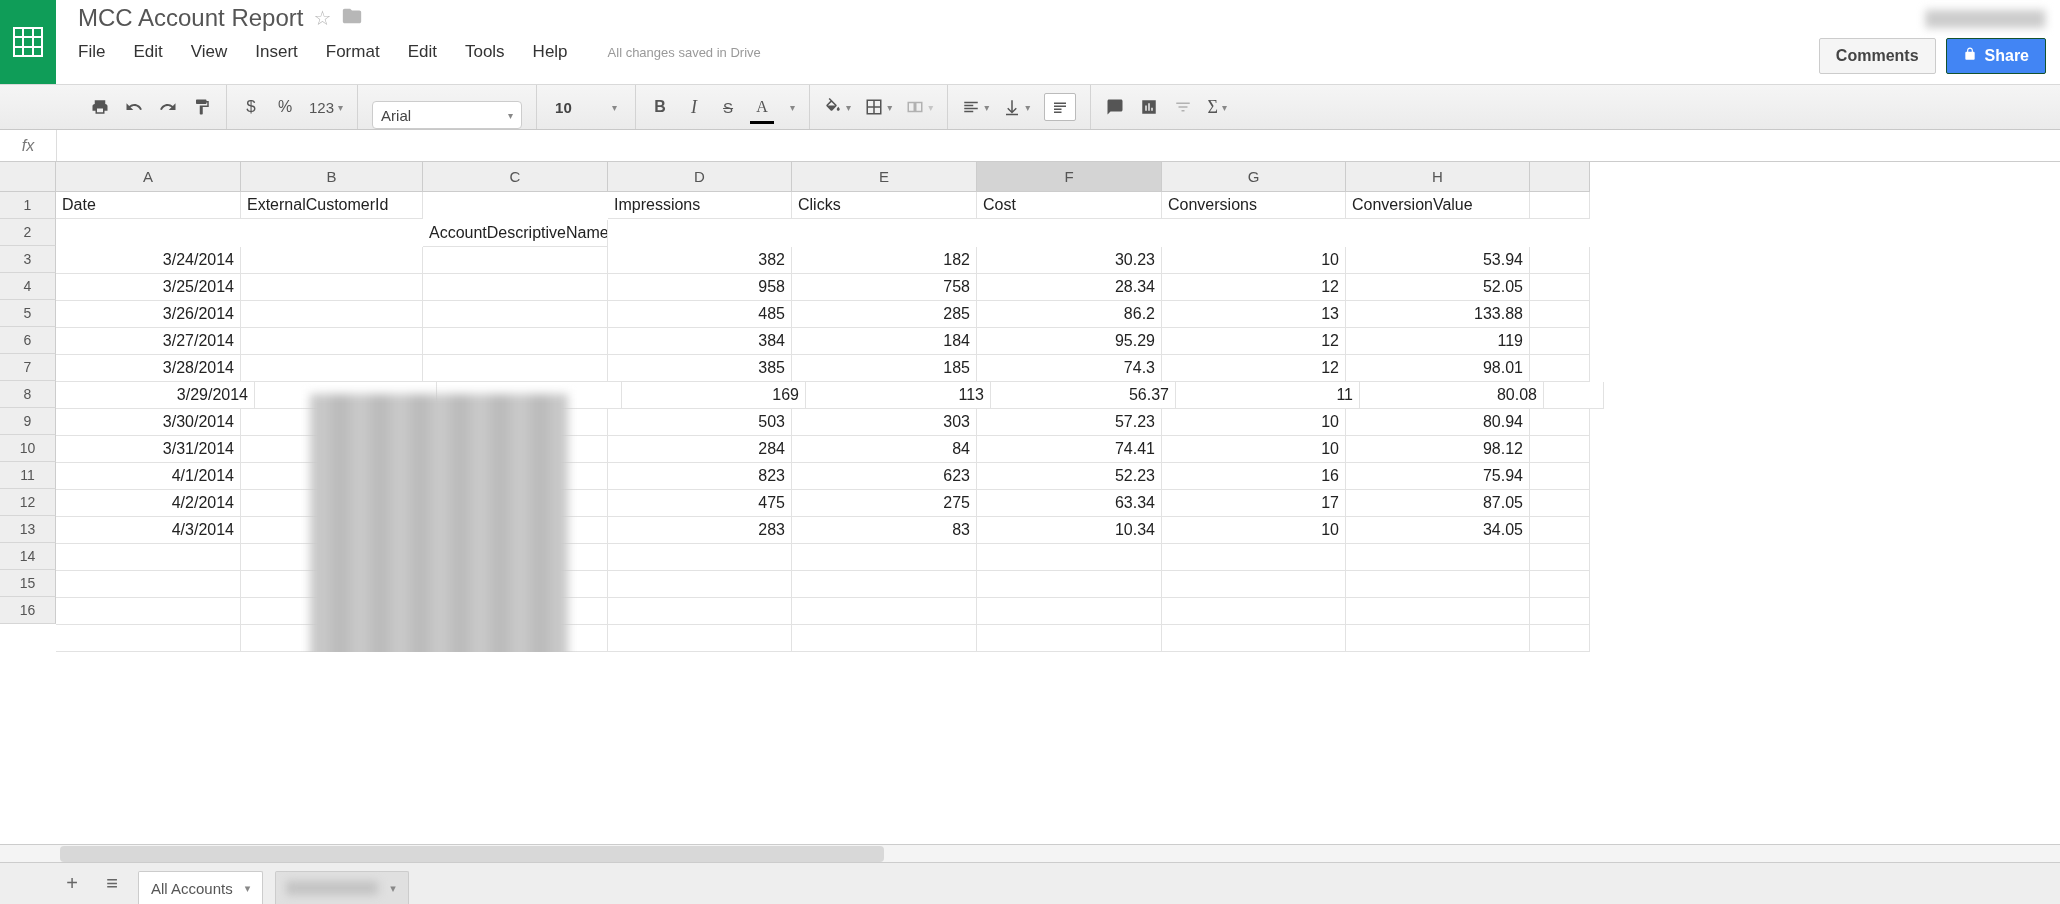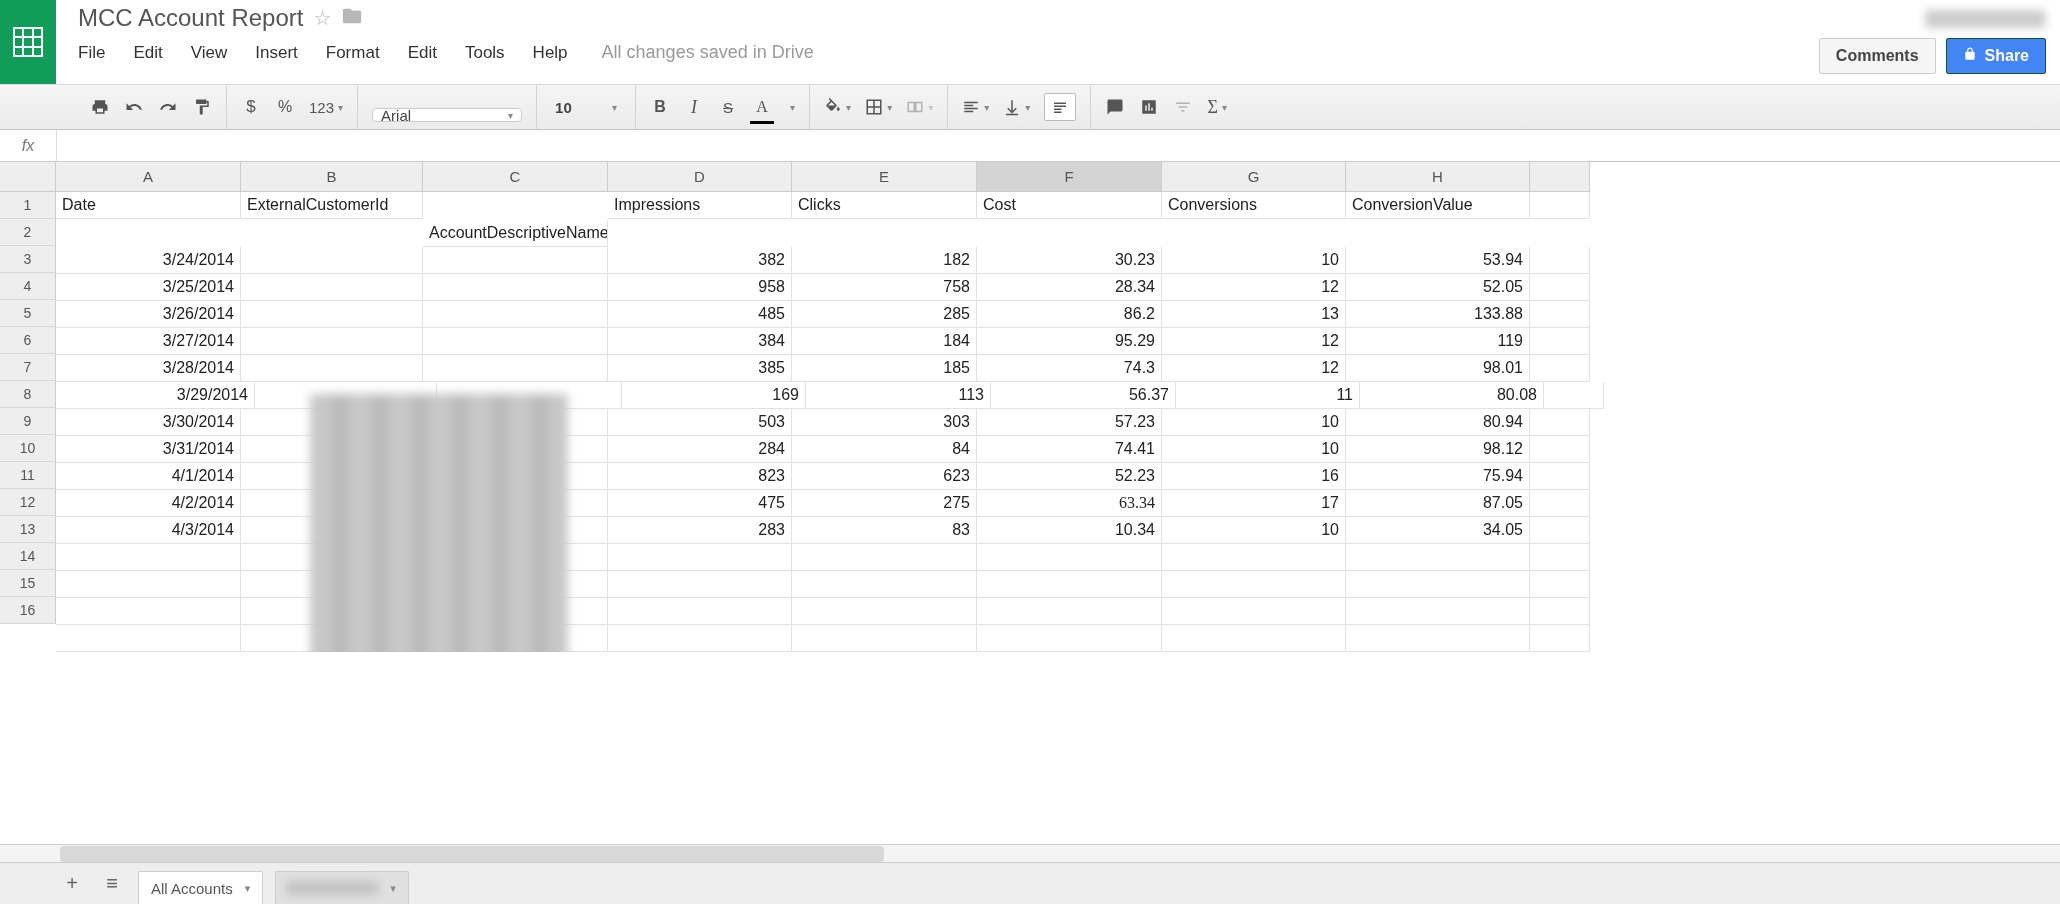--- a/index.html
+++ b/index.html
@@ -8,37 +8,37 @@
   
   .top { display: flex; align-items: flex-start; height: 84px; }
   .logo { width: 56px; height: 84px; background: #0f9d58; display:flex; align-items:center; justify-content:center; }
   .logo-grid { width: 30px; height: 30px; stroke:#fff; stroke-width:2; fill:none; }
   .titlewrap { flex: 1; padding-left: 22px; padding-top: 4px; }
   .titlebar { display:flex; align-items:center; gap:10px; }
   .doc-title { font-size: 24px; color:#555; font-weight:400; }
   .star, .folder { color:#b7b7b7; font-size:20px; cursor:pointer; }
   .menubar { display:flex; gap:28px; margin-top:10px; align-items:center;text-align:right; }
   .menubar .mi { font-size:17px; color:#333; cursor:pointer; }
-  .save-status { font-size:18px; color:#999; margin-left:6px; }
+  .save-status { font-size:13px; color:#999; margin-left:12px; }
   .header-right { padding:10px 14px 0 0; display:flex; flex-direction:column; align-items:flex-end; gap:10px; }
   .user-blur { width:120px; height:18px; filter:blur(4px); background: repeating-linear-gradient(90deg,#bbb,#bbb 4px,#ddd 4px,#ddd 8px); }
   .btns { display:flex; gap:10px; }
   .btn { height:36px; display:flex; align-items:center; justify-content:center; border-radius:2px; padding:0 16px; font-size:16px; font-weight:bold; cursor:pointer; }
   .btn.comments { background:#f5f5f5; border:1px solid #ccc; color:#444; }
   .btn.share { background:#4285f4; color:#fff; border:1px solid #14532d; }
   .lock { margin-right:8px; }
   
   
   .toolbar { height:46px; background: linear-gradient(#f5f5f5,#ebebeb); border-top:1px solid #d9d9d9; border-bottom:1px solid #c8c8c8; display:flex; align-items:center; padding-left:76px; gap:0; }
   .tgroup { display:flex; align-items:center; height:100%; border-right:1px solid #d3d3d3; padding:0 14px; gap:14px; }
   .tgroup:last-child { border-right:none; }
   .tbtn { color:#555; cursor:pointer; display:flex; align-items:center; justify-content:center; height:28px; min-width:20px; }
   .tbtn.boxed { border:1px solid #bbb; background:#fff; border-radius:2px; padding:0 6px; }
   .tbtn svg { width:18px; height:18px; }
-  .font-sel { width:150px; display:flex; align-items:center; justify-content:space-between; border:1px solid #ccc; background:#fff; border-radius:4px; height:14px; padding:0 8px; font-size:15px; color:#444; cursor:pointer;margin-top:16px;}
+  .font-sel { width:150px; display:flex; align-items:center; justify-content:space-between; border:1px solid #ccc; background:#fff; border-radius:4px; height:28px; padding:0 8px; font-size:15px; color:#444; cursor:pointer;margin-top:16px;}
   .size-sel { width:70px; display:flex; align-items:center; justify-content:space-between; font-size:15px; color:#444; cursor:pointer; padding:0 4px;}
   .dd { color:#888; font-size:10px; margin-left:4px;}
   .bold { font-weight:bold; font-size:16px; }
   .ital { font-style:italic; font-family:serif; font-size:18px;}
   .strike { text-decoration:line-through; font-size:15px;}
   .Aclr { position:relative; font-size:16px; font-family:serif;}
   .Aclr::after { content:''; position:absolute; left:-2px; right:-2px; bottom:-3px; height:3px; background:#000;}
   
   
   .fxbar { height:32px; border-bottom:1px solid #ccc; display:flex; align-items:center; }
@@ -384,21 +384,21 @@
           <div class="cell right" style="width: 184px;">16</div>
           <div class="cell right" style="width: 184px;">75.94</div>
           <div class="cell" style="width: 60px;"></div>
         </div>
         <div class="row">
           <div class="cell right" style="width: 185px;">4/2/2014</div>
           <div class="cell left" style="width: 182px;"></div>
           <div class="cell left" style="width: 185px;"></div>
           <div class="cell right" style="width: 184px;">475</div>
           <div class="cell right" style="width: 185px;">275</div>
-          <div class="cell right" style="width: 185px; font-family: Liberation Serif, serif;">63.34</div>
+          <div class="cell right" style="width: 185px;">63.34</div>
           <div class="cell right" style="width: 184px;">17</div>
           <div class="cell right" style="width: 184px;">87.05</div>
           <div class="cell" style="width: 60px;"></div>
         </div>
         <div class="row">
           <div class="cell right" style="width: 185px;">4/3/2014</div>
           <div class="cell left" style="width: 182px;"></div>
           <div class="cell left" style="width: 185px;"></div>
           <div class="cell right" style="width: 184px;">283</div>
           <div class="cell right" style="width: 185px;">83</div>

